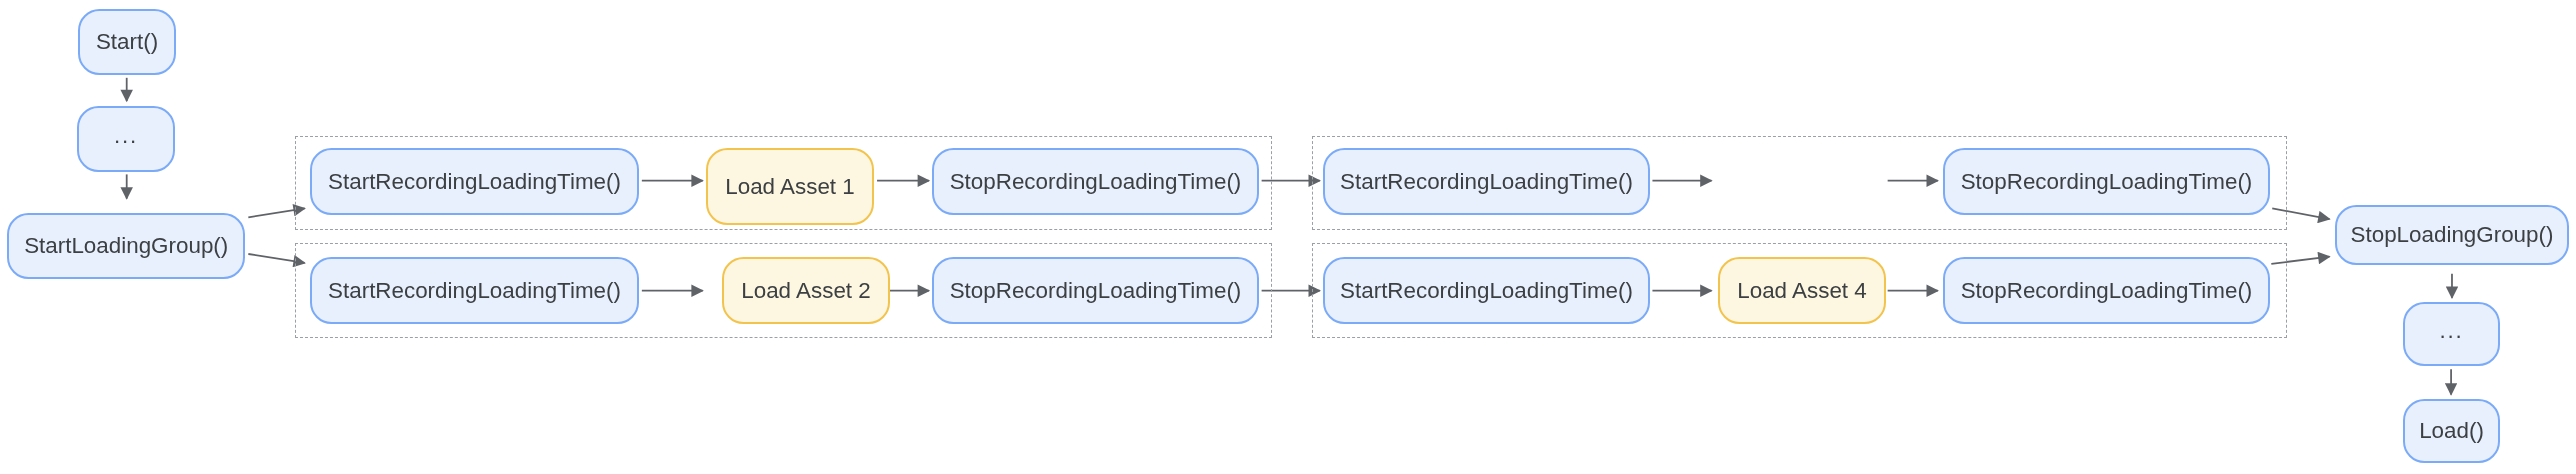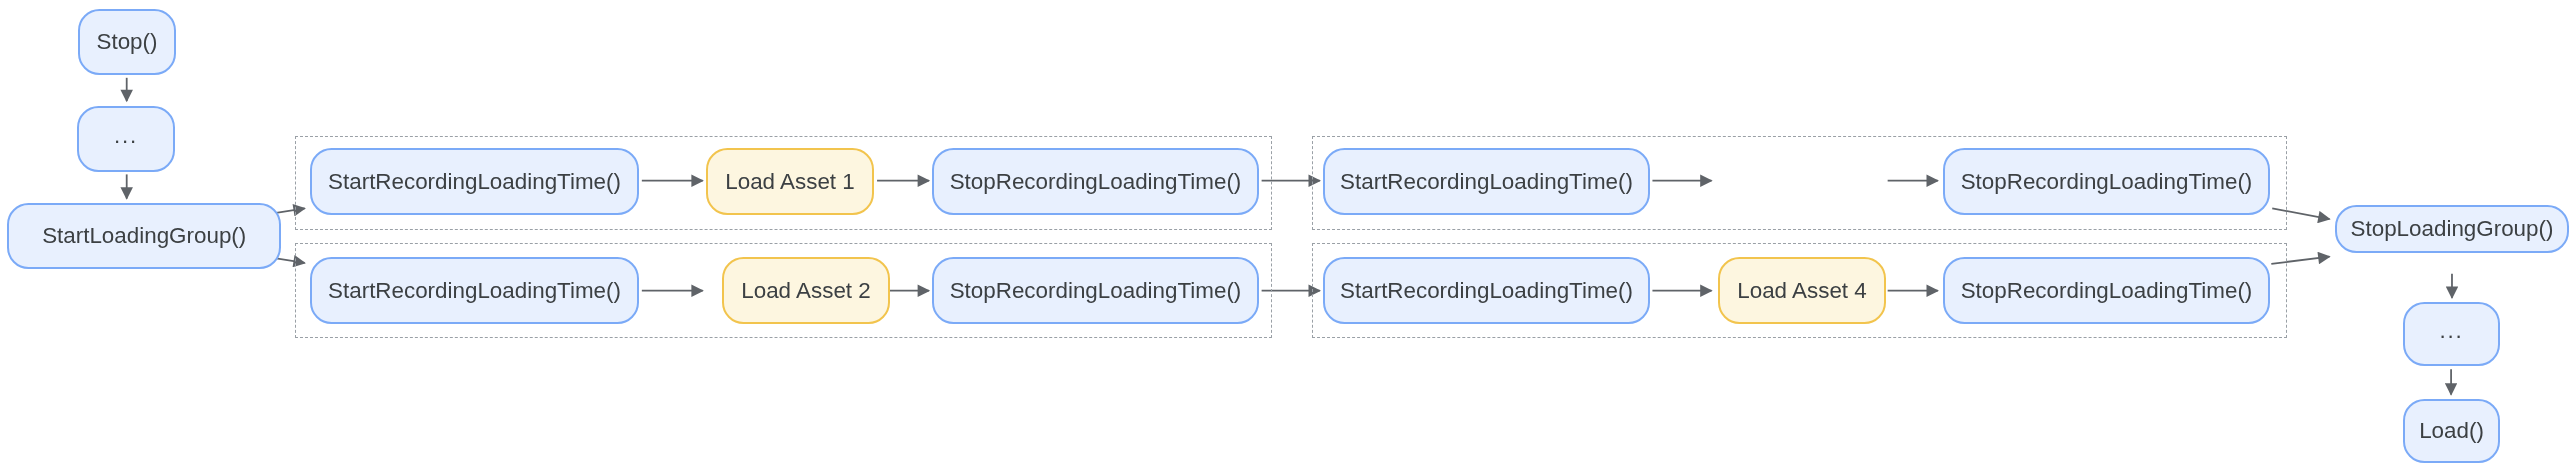--- a/index.html
+++ b/index.html
@@ -89,33 +89,33 @@
     <line x1="2741" y1="306" x2="2741" y2="333" marker-end="url(#arrowhead)"></line>
     <line x1="2740" y1="413" x2="2740" y2="441" marker-end="url(#arrowhead)"></line>
   </svg>
 
   <div class="frame" style="left:295px;top:136px;width:977px;height:94px"></div>
   <div class="frame" style="left:295px;top:243px;width:977px;height:95px"></div>
   <div class="frame" style="left:1312px;top:136px;width:975px;height:94px"></div>
   <div class="frame" style="left:1312px;top:243px;width:975px;height:95px"></div>
 
   <div class="node" style="left:78px;top:9px;width:98px;height:66px">
-    <span class="label">Stop()</span>
+    <span class="label">Start()</span>
   </div>
   <div class="node ellipsis" style="left:77px;top:106px;width:98px;height:66px">
     <span class="label">...</span>
   </div>
-  <div class="node" style="left:7.2px;top:203px;width:274px;height:66px">
+  <div class="node" style="left:7.2px;top:213px;width:238px;height:66px">
     <span class="label">StartLoadingGroup()</span>
   </div>
 
   <div class="node" style="left:310px;top:148px;width:329px;height:67px">
     <span class="label">StartRecordingLoadingTime()</span>
   </div>
-  <div class="node asset" style="left:706px;top:148px;width:168px;height:67px">
+  <div class="node asset" style="left:706px;top:148px;width:168px;height:77px">
     <span class="label">Load Asset 1</span>
   </div>
   <div class="node" style="left:932px;top:148px;width:327px;height:67px">
     <span class="label">StopRecordingLoadingTime()</span>
   </div>
 
   <div class="node" style="left:310px;top:257px;width:329px;height:67px">
     <span class="label">StartRecordingLoadingTime()</span>
   </div>
   <div class="node asset" style="left:722px;top:257px;width:168px;height:67px">
@@ -135,21 +135,21 @@
   <div class="node" style="left:1323px;top:257px;width:327px;height:67px">
     <span class="label">StartRecordingLoadingTime()</span>
   </div>
   <div class="node asset" style="left:1718px;top:257px;width:168px;height:67px">
     <span class="label">Load Asset 4</span>
   </div>
   <div class="node" style="left:1943px;top:257px;width:327px;height:67px">
     <span class="label">StopRecordingLoadingTime()</span>
   </div>
 
-  <div class="node" style="left:2335px;top:205px;width:234px;height:48px">
+  <div class="node" style="left:2335px;top:205px;width:234px;height:60px">
     <span class="label">StopLoadingGroup()</span>
   </div>
   <div class="node ellipsis" style="left:2403px;top:302px;width:97px;height:64px">
     <span class="label">...</span>
   </div>
   <div class="node" style="left:2403px;top:399px;width:97px;height:64px">
     <span class="label">Load()</span>
   </div>
 
 </div>

